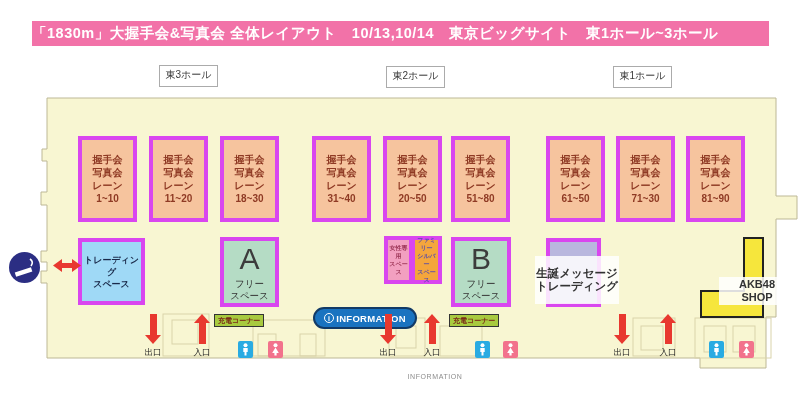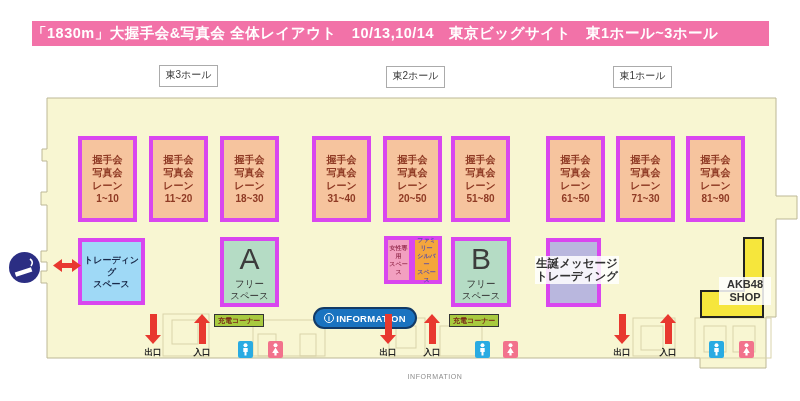--- a/index.html
+++ b/index.html
@@ -19,37 +19,37 @@
            font-size:9px;font-weight:bold;line-height:12px;}
   .free{background:#B5DCC5;color:#333;font-size:9.5px;line-height:12px;}
   .free .letter{font-size:30px;color:#3C3C3C;line-height:32px;font-weight:400;margin-bottom:3px;}
   .women{left:384px;top:236px;width:29px;height:48px;background:#F2A0C0;color:#9B3355;
          font-size:6px;font-weight:bold;line-height:8px;}
   .family{left:411px;top:236px;width:31px;height:48px;background:#F4A63C;color:#5B4EA8;
           font-size:6px;font-weight:bold;line-height:8px;}
   .birthday{left:546px;top:238px;width:55px;height:69px;background:#B9B7DE;}
   .band{position:absolute;background:rgba(255,255,255,.85);color:#333;font-weight:bold;
         text-align:center;}
-  .band.birth{left:535px;top:256px;width:84px;font-size:11.5px;line-height:13px;padding:1px 0;}
-  .band.shop{left:719px;top:277px;width:44px;font-size:11px;line-height:13px;padding:1px 4px;}
+  .band.birth{left:535px;top:256px;width:84px;font-size:11.5px;line-height:13px;padding:11px 0;}
+  .band.shop{left:719px;top:277px;width:44px;font-size:11px;line-height:13px;padding:1px 16px;}
   .charge{position:absolute;background:#A8CA3F;border:1px solid #333;color:#7A2B18;
           font-size:7px;font-weight:bold;line-height:1;padding:2px 3px;}
   .infobadge{position:absolute;left:313px;top:307px;width:104px;height:22px;background:#1A73C0;
              border:2px solid #123A66;border-radius:12px;box-sizing:border-box;color:#fff;
              display:flex;align-items:center;justify-content:center;gap:2px;
              font-size:9.5px;font-weight:bold;letter-spacing:.3px;}
   .circle-i{display:inline-flex;align-items:center;justify-content:center;width:10px;height:10px;
             border:1px solid #fff;border-radius:50%;font-size:7px;line-height:1;box-sizing:border-box;}
   .arrow{position:absolute;width:16px;}
   .arrow .shaft{margin:0 auto;width:7px;height:21px;background:#E8382F;}
   .arrow .head-down{width:0;height:0;border-left:8px solid transparent;
                     border-right:8px solid transparent;border-top:9px solid #E8382F;}
   .arrow .head-up{width:0;height:0;border-left:8px solid transparent;
                   border-right:8px solid transparent;border-bottom:9px solid #E8382F;}
-  .dirlabel{position:absolute;width:24px;text-align:center;font-size:8.5px;font-weight:bold;color:#222;}
+  .dirlabel{position:absolute;width:24px;text-align:center;font-size:8.5px;font-weight:normal;color:#222;}
   .wc{position:absolute;width:15px;height:17px;border-radius:2px;display:flex;
       align-items:center;justify-content:center;}
   .wc.m{background:#29ABE2;} .wc.f{background:#F2728C;}
   .smoke{position:absolute;left:8px;top:251px;width:33px;height:33px;}
   .dblarrow{position:absolute;left:53px;top:257px;}
   .info-bottom{position:absolute;left:400px;top:373px;width:70px;text-align:center;
                color:#8C8C8C;font-size:7px;letter-spacing:.6px;}
 </style>
 </head>
 <body>

